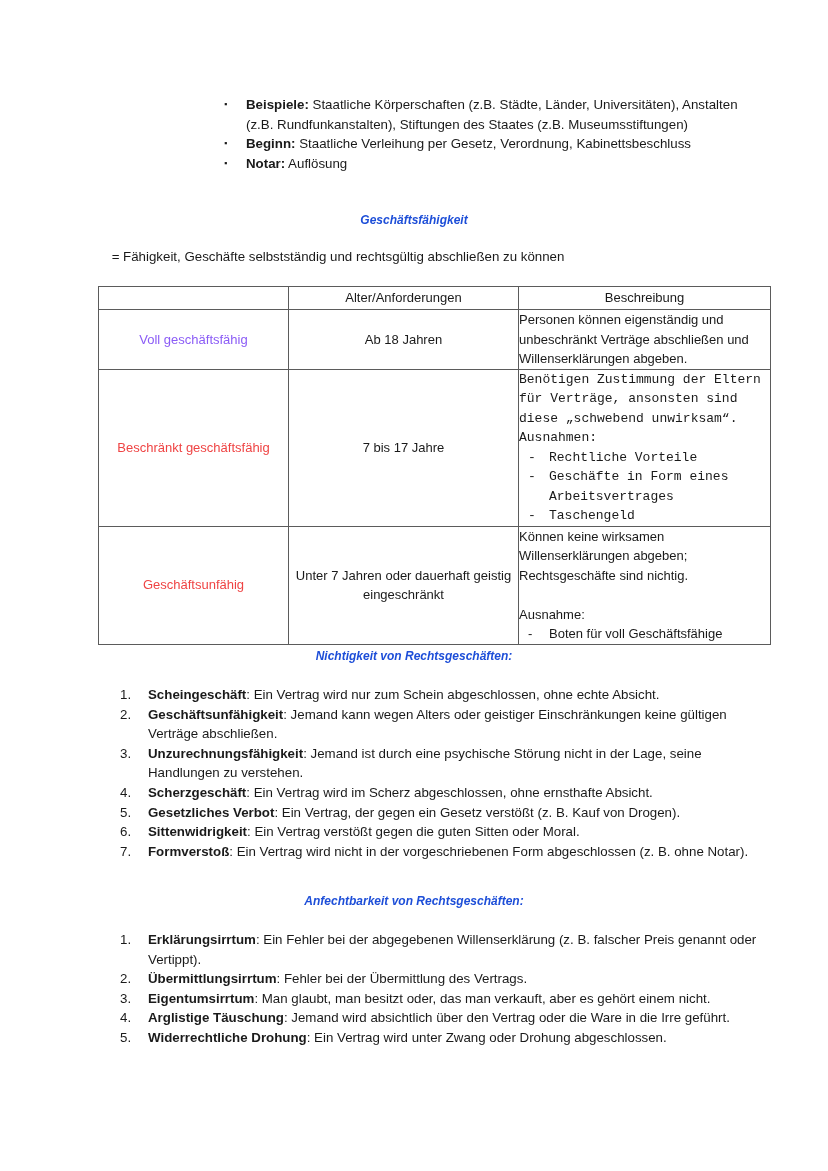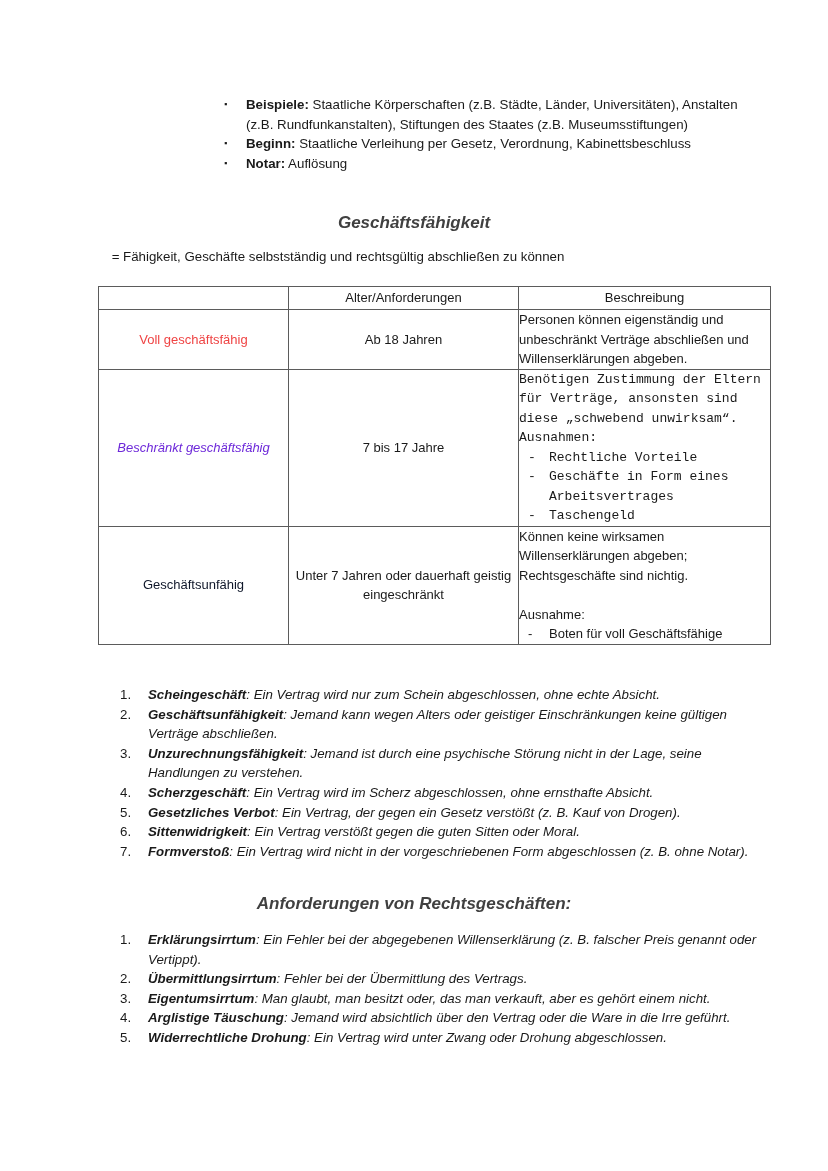--- a/index.html
+++ b/index.html
@@ -49,22 +49,22 @@
   }
   .b { font-weight: bold; }
 
   
   .heading {
     position: absolute;
     width: 828px;
     text-align: center;
     font-weight: bold;
     font-style: italic;
-    font-size: 17px;
-    color: #404040;
+    font-size: 12px;
+    color: #1d4ed8;
     left: 0;
   }
   .heading.h-gf  { top: 213px; }
   .heading.h-nich{ top: 649px; }
   .heading.h-anf { top: 894px; }
 
   .centered-line {
     position: absolute;
     width: 676px;
     left: 0;
@@ -102,23 +102,23 @@
     font-size: 13.3px;
     height: 22px;
     padding: 1px 4px;
   }
   .cat-cell {
     text-align: center;
     font-weight: bold;
     font-size: 13.0px;
     padding: 4px 6px;
   }
-  .cat-green  { color: #ef4444; }
-  .cat-yellow { color: #6d28d9; font-style: italic; }
-  .cat-red    { color: #0f172a; }
+  .cat-green  { color: #8b5cf6; }
+  .cat-yellow { color: #ef4444; }
+  .cat-red    { color: #ef4444; }
 
   .age-cell {
     text-align: center;
     padding: 4px 8px;
   }
   .desc-cell {
     text-align: left;
     padding: 3px 6px 4px 6px;
     vertical-align: top;
   }
@@ -151,21 +151,21 @@
   .num-row {
     display: flex;
     align-items: flex-start;
     font-size: 13.3px;
     line-height: 19.6px;
   }
   .num-mark {
     flex: 0 0 28px;
     width: 28px;
   }
-  .num-text { flex: 1 1 auto; font-style: italic; }
+  .num-text { flex: 1 1 auto; }
 </style>
 </head>
 <body>
 
 <div class="page">
 
   <div class="top-list">
     <div class="bullet-row">
       <span class="bullet-mark">▪</span>
       <span class="bullet-text"><span class="b">Beispiele:</span><span> Staatliche Körperschaften (z.B. Städte, Länder, Universitäten), Anstalten (z.B. Rundfunkanstalten), Stiftungen des Staates (z.B. Museumsstiftungen)</span></span>
@@ -239,20 +239,21 @@
             <div class="sub-row">
               <span class="sub-mark">-</span>
               <span class="sub-text">Boten für voll Geschäftsfähige</span>
             </div>
           </div>
         </td>
       </tr>
     </tbody>
   </table>
 
+  <div class="heading h-nich">Nichtigkeit von Rechtsgeschäften:</div>
 
   <div class="num-list nich">
     <div class="num-row">
       <span class="num-mark">1.</span>
       <span class="num-text"><span class="b">Scheingeschäft</span><span>: Ein Vertrag wird nur zum Schein abgeschlossen, ohne echte Absicht.</span></span>
     </div>
     <div class="num-row">
       <span class="num-mark">2.</span>
       <span class="num-text"><span class="b">Geschäftsunfähigkeit</span><span>: Jemand kann wegen Alters oder geistiger Einschränkungen keine gültigen Verträge abschließen.</span></span>
     </div>
@@ -271,21 +272,21 @@
     <div class="num-row">
       <span class="num-mark">6.</span>
       <span class="num-text"><span class="b">Sittenwidrigkeit</span><span>: Ein Vertrag verstößt gegen die guten Sitten oder Moral.</span></span>
     </div>
     <div class="num-row">
       <span class="num-mark">7.</span>
       <span class="num-text"><span class="b">Formverstoß</span><span>: Ein Vertrag wird nicht in der vorgeschriebenen Form abgeschlossen (z. B. ohne Notar).</span></span>
     </div>
   </div>
 
-  <div class="heading h-anf">Anforderungen von Rechtsgeschäften:</div>
+  <div class="heading h-anf">Anfechtbarkeit von Rechtsgeschäften:</div>
 
   <div class="num-list anf">
     <div class="num-row">
       <span class="num-mark">1.</span>
       <span class="num-text"><span class="b">Erklärungsirrtum</span><span>: Ein Fehler bei der abgegebenen Willenserklärung (z. B. falscher Preis genannt oder Vertippt).</span></span>
     </div>
     <div class="num-row">
       <span class="num-mark">2.</span>
       <span class="num-text"><span class="b">Übermittlungsirrtum</span><span>: Fehler bei der Übermittlung des Vertrags.</span></span>
     </div>

